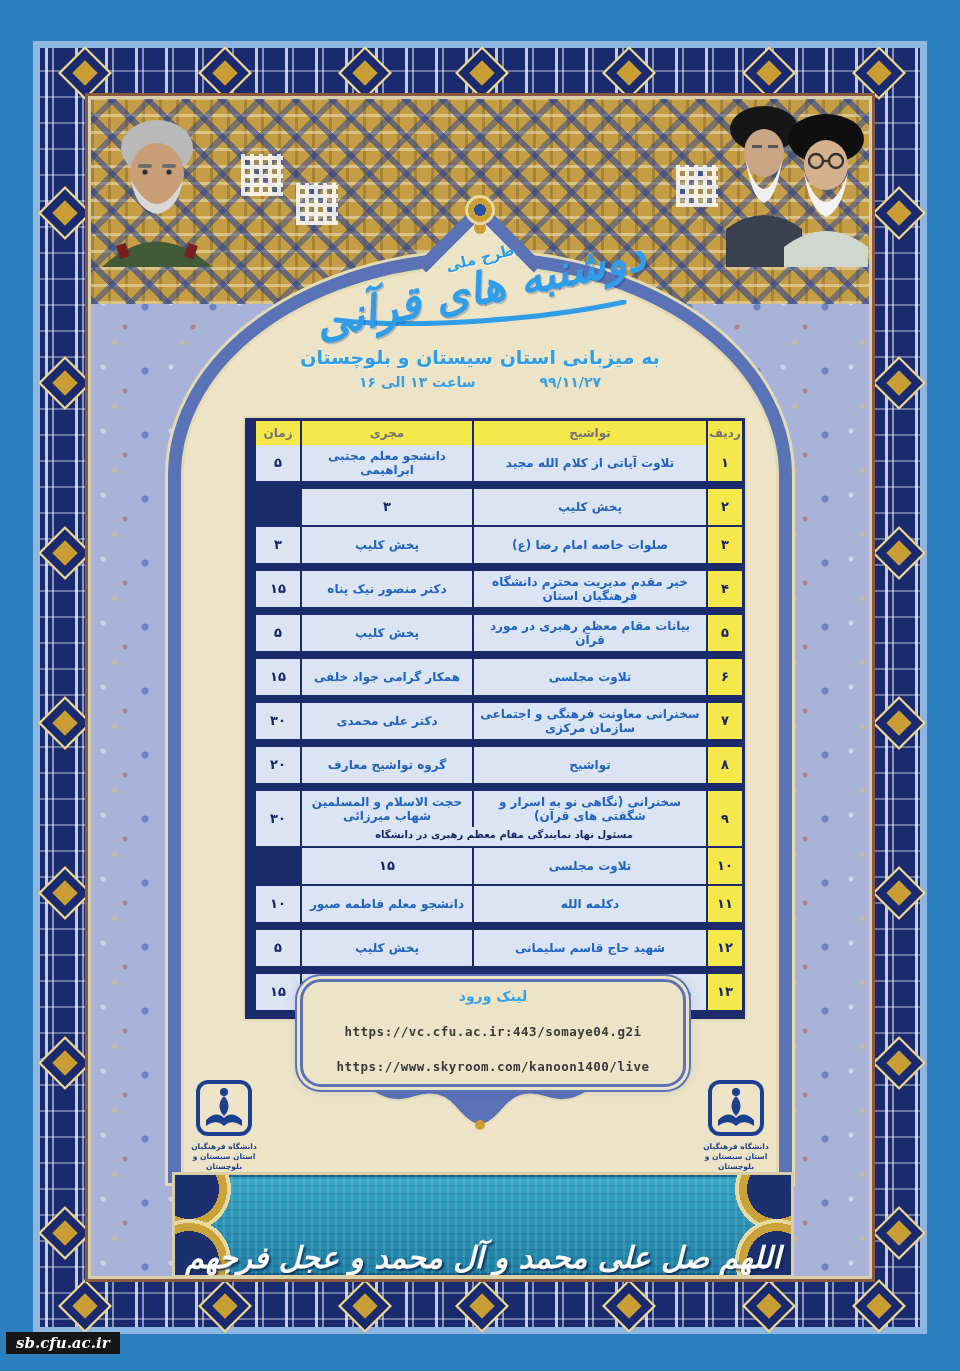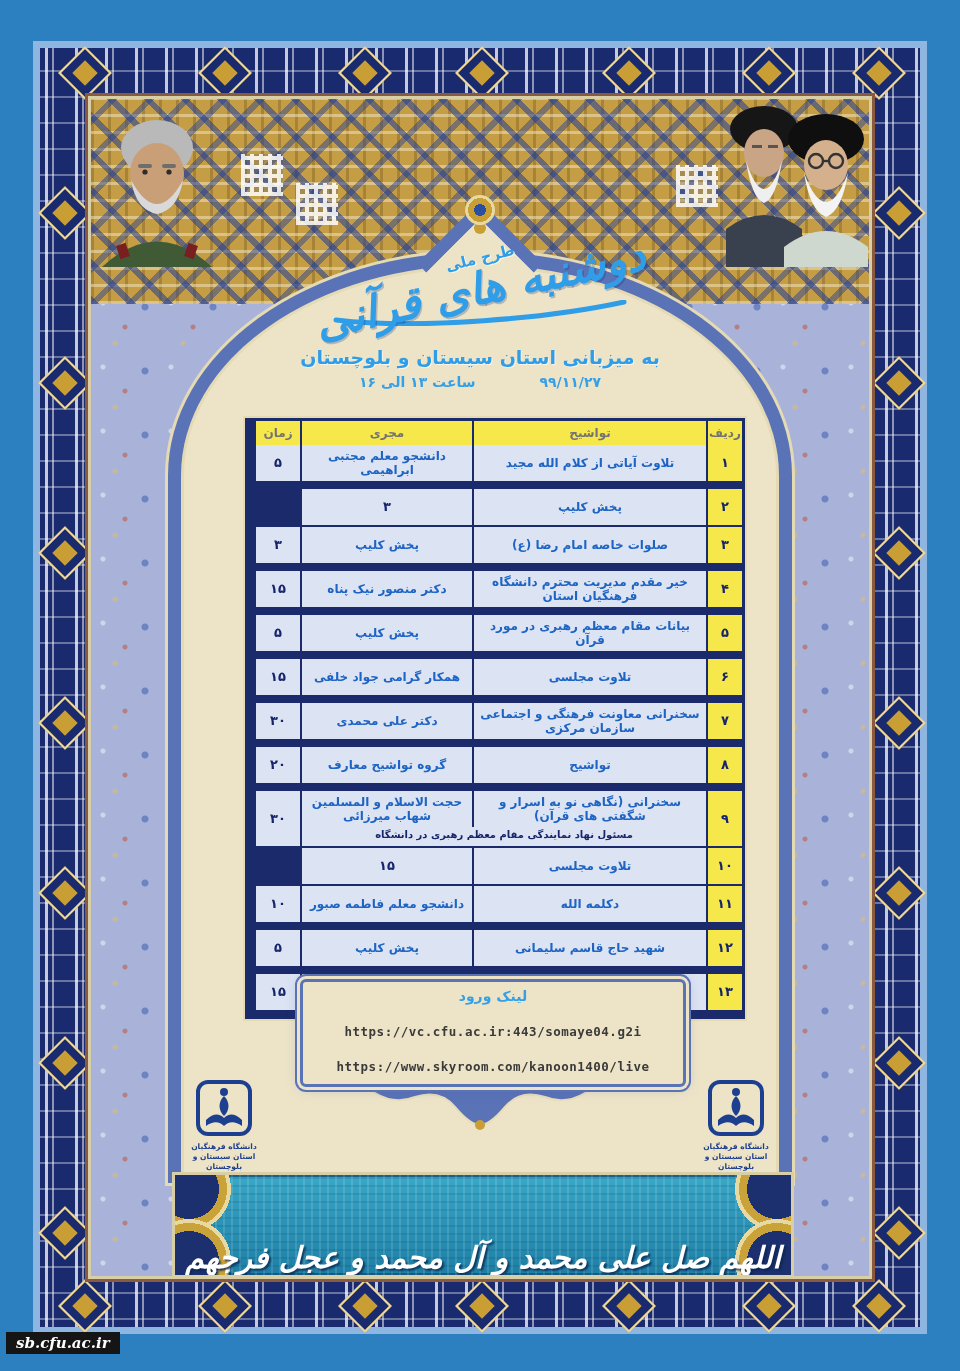--- a/index.html
+++ b/index.html
@@ -67,21 +67,21 @@
   .t-head>div{background:#f6e84b;color:#737373;font-weight:bold;font-size:12px;min-height:18px;}
   .c-num{background:#f6e84b;color:#15246b;font-weight:bold;font-size:13px;min-height:30px;}
   .c-title,.c-perf{background:#dce3f3;color:#1d64c4;font-weight:bold;font-size:12px;min-height:30px;}
   .c-time{background:#dce3f3;color:#15246b;font-weight:bold;font-size:13px;min-height:30px;}
   .c-note{display:none;}
   .t-row.has-note .c-note{display:flex;grid-column:2/4;grid-row:2;background:#dce3f3;
     color:#15246b;font-weight:bold;font-size:10px;padding-top:0;min-height:16px;}
   .t-row.has-note .c-num,.t-row.has-note .c-time{grid-row:1/3;}
   
   .links{position:absolute;left:209px;top:880px;width:360px;text-align:center;background:#ede4c8;
-    border:3px solid #5a72b6;border-radius:6px;padding:6px 10px 10px 10px;
+    border:3px solid #5a72b6;border-radius:21px;padding:6px 10px 10px 10px;
     box-shadow:0 0 0 3px #ede4c8, 0 0 0 5px #5a72b6, 0 0 14px rgba(60,80,160,.35);z-index:5;}
   .links-label{color:#35a0e8;font-weight:bold;font-size:14px;direction:rtl;}
   .link-line{margin-top:20px;color:#3a3a3a;font-family:"DejaVu Sans Mono",monospace;
     font-weight:bold;font-size:12.5px;letter-spacing:.5px;cursor:pointer;}
   
   .lambrequin{position:absolute;left:224px;top:968px;width:330px;height:64px;z-index:3;}
   
   .logo{position:absolute;width:78px;text-align:center;z-index:5;}
   .logo-cap{color:#1d3f8f;font-size:7.5px;font-weight:bold;line-height:1.3;direction:rtl;}
   

